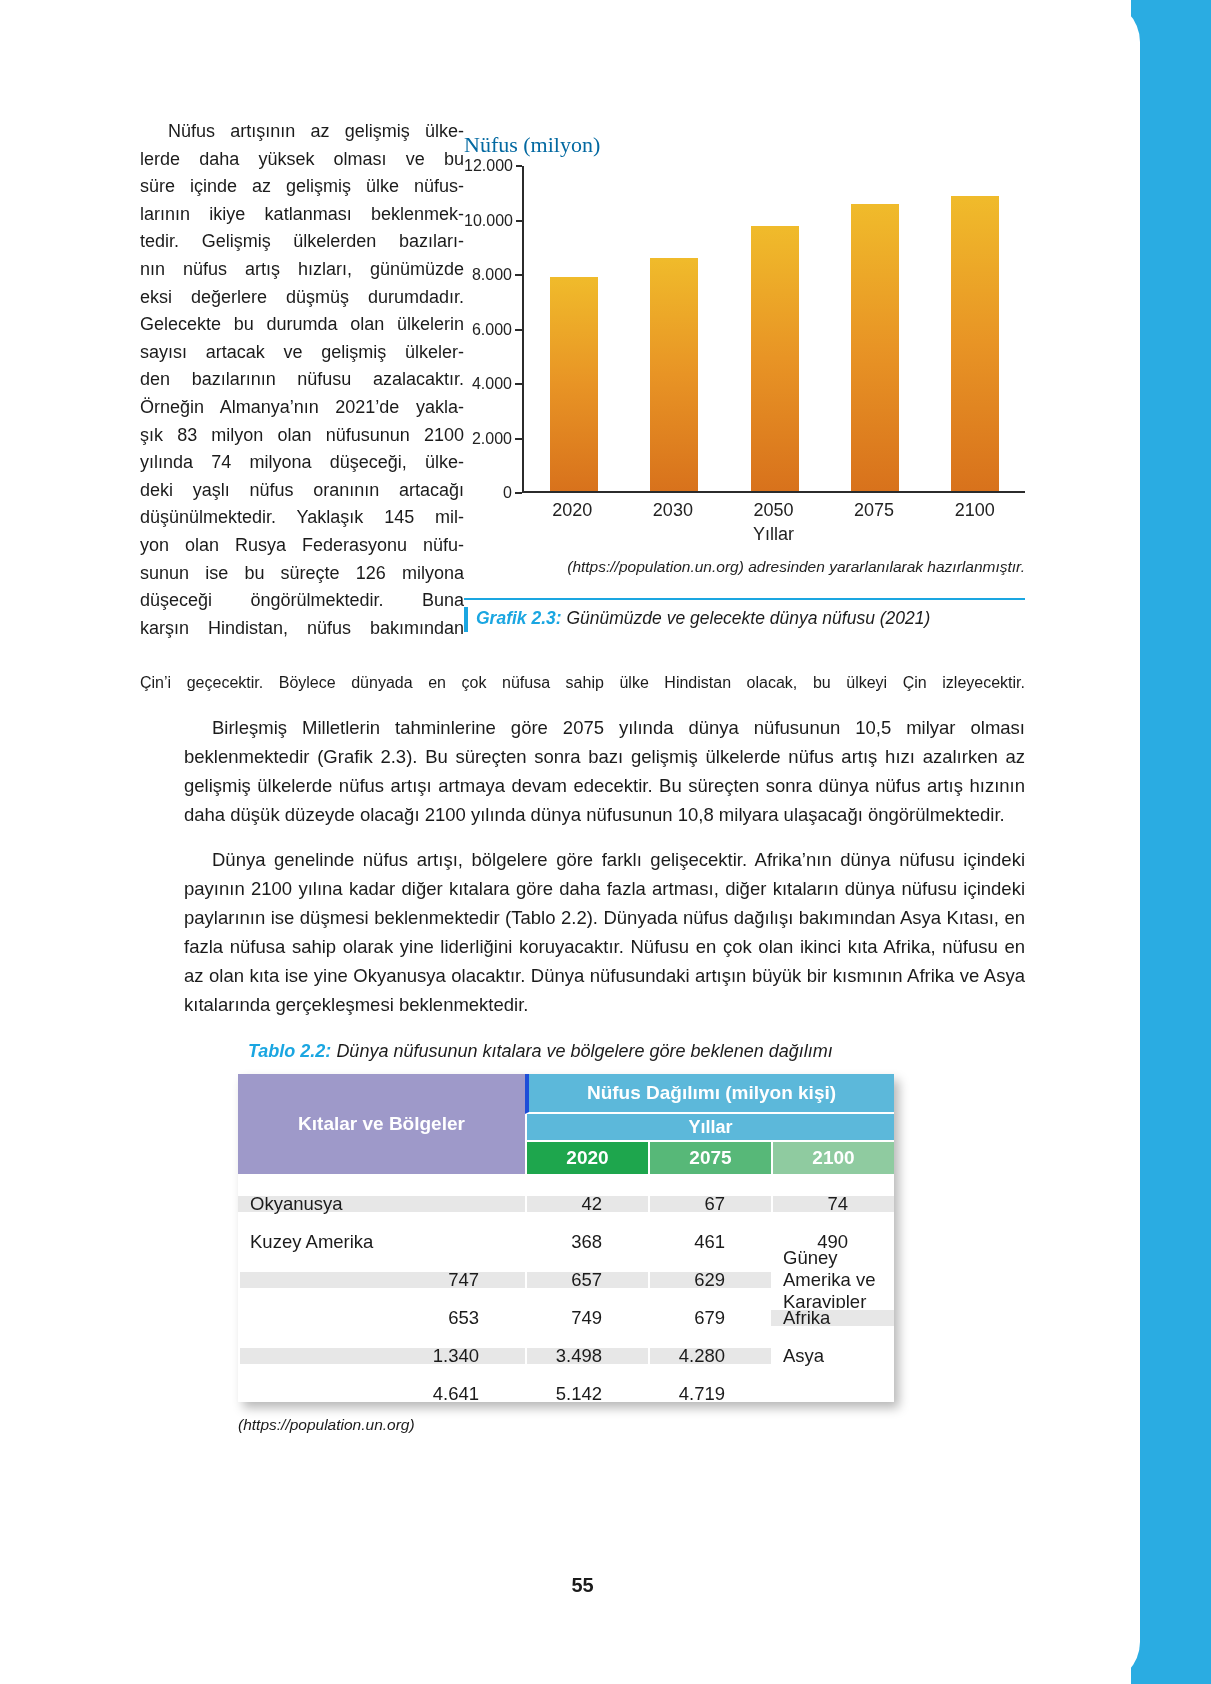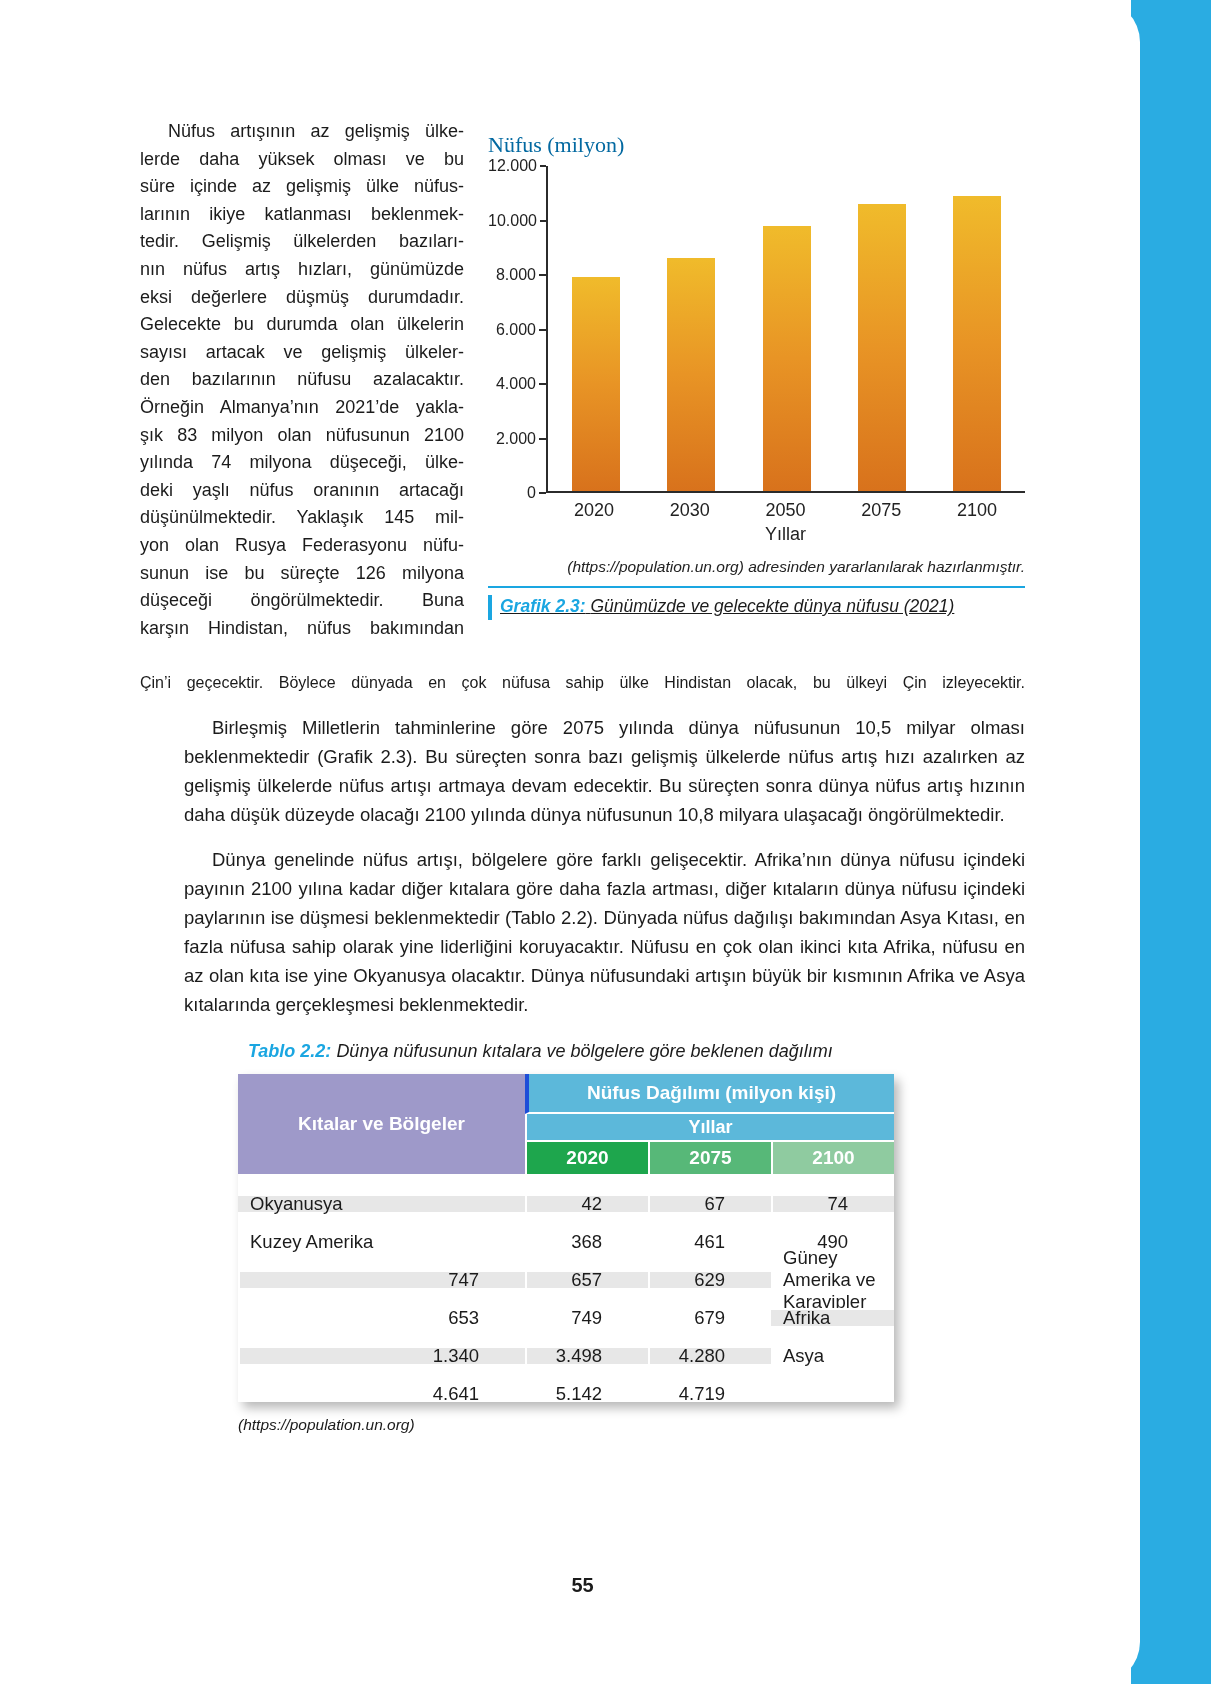--- a/index.html
+++ b/index.html
@@ -13,21 +13,21 @@
   body{
     width:1211px;height:1684px;position:relative;background:#ffffff;
     font-family:"Liberation Sans", sans-serif;color:#1b1b1b;overflow:hidden;
   }
   .blue-edge{position:absolute;top:0;right:0;width:80px;height:1684px;background:var(--accent-blue,#2aace2);}
   .content{
     position:absolute;top:0;left:0;width:1140px;height:1684px;background:#fff;
     border-radius:0 42px 42px 0;box-sizing:border-box;padding:118px 115px 0 140px;
   }
   
-  .top-section{display:flex;gap:24px;}
+  .top-section{display:flex;}
   .intro-col{
     width:324px;flex:0 0 324px;font-size:18px;line-height:27.6px;
     white-space:pre-line;text-align:justify;text-align-last:justify;text-indent:28px;
   }
   .chart-col{flex:1;margin-top:14px;}
   .chart-ytitle{font-size:22px;color:#0369a1;margin-bottom:8px;font-family:Liberation Serif, serif;}
   .chart-body{display:flex;}
   .chart-yticks{display:flex;flex-direction:column;justify-content:space-between;height:327px;width:58px;flex:0 0 58px;}
   .ytick{height:0;display:flex;align-items:center;justify-content:flex-end;font-size:16px;color:#222;}
   .ytick-label{padding-right:3px;}
@@ -37,22 +37,22 @@
     border-left:2px solid #2b2b2b;border-bottom:2px solid #2b2b2b;
     display:flex;align-items:flex-end;justify-content:space-around;
   }
   .bar-col{flex:1;height:100%;display:flex;justify-content:center;align-items:flex-end;}
   .bar{width:48px;background:linear-gradient(to bottom,var(--bar-top,#f0bb2b) 0%,var(--bar-mid,#e89425) 50%,var(--bar-bottom,#d8721c) 100%);}
   .chart-xticks{display:flex;margin-left:58px;margin-top:7px;}
   .xtick{flex:1;text-align:center;font-size:18px;color:#222;}
   .chart-xtitle{margin-left:58px;text-align:center;font-size:18px;color:#222;margin-top:3px;}
   .chart-source{margin-left:58px;text-align:right;font-size:15.5px;font-style:italic;color:#222;margin-top:13px;}
   .chart-caption{
-    margin-top:10px;border-top:2px solid var(--caption-blue,#1aa6e1);
-    padding:8px 0 0 12px;font-size:17.5px;font-style:italic;position:relative;text-decoration:underline;
+    margin-top:22px;border-top:2px solid var(--caption-blue,#1aa6e1);
+    padding:8px 0 0 12px;font-size:17.5px;font-style:italic;position:relative;
   }
   .chart-caption::before{content:"";position:absolute;left:0;top:7px;width:4px;height:25px;background:var(--caption-blue,#1aa6e1);}
   .cap-label{color:var(--caption-blue,#1aa6e1);font-weight:bold;}
   
   .bridge{margin-top:26px;font-size:16px;line-height:29px;text-align:justify;text-align-last:justify;}
   .paragraph{margin-top:16px;font-size:18.5px;line-height:29px;text-align:justify;text-indent:28px;margin-left:44px;}
   
   .table-caption{margin-top:22px;margin-left:108px;font-size:18px;font-style:italic;}
   .pop-table{
     margin-top:12px;margin-left:98px;width:656px;

